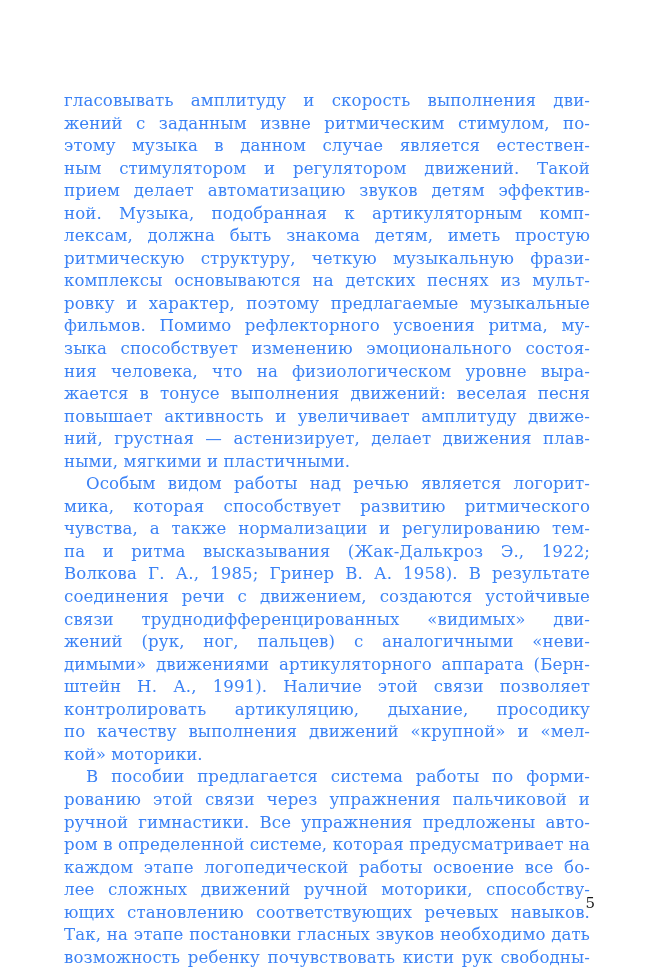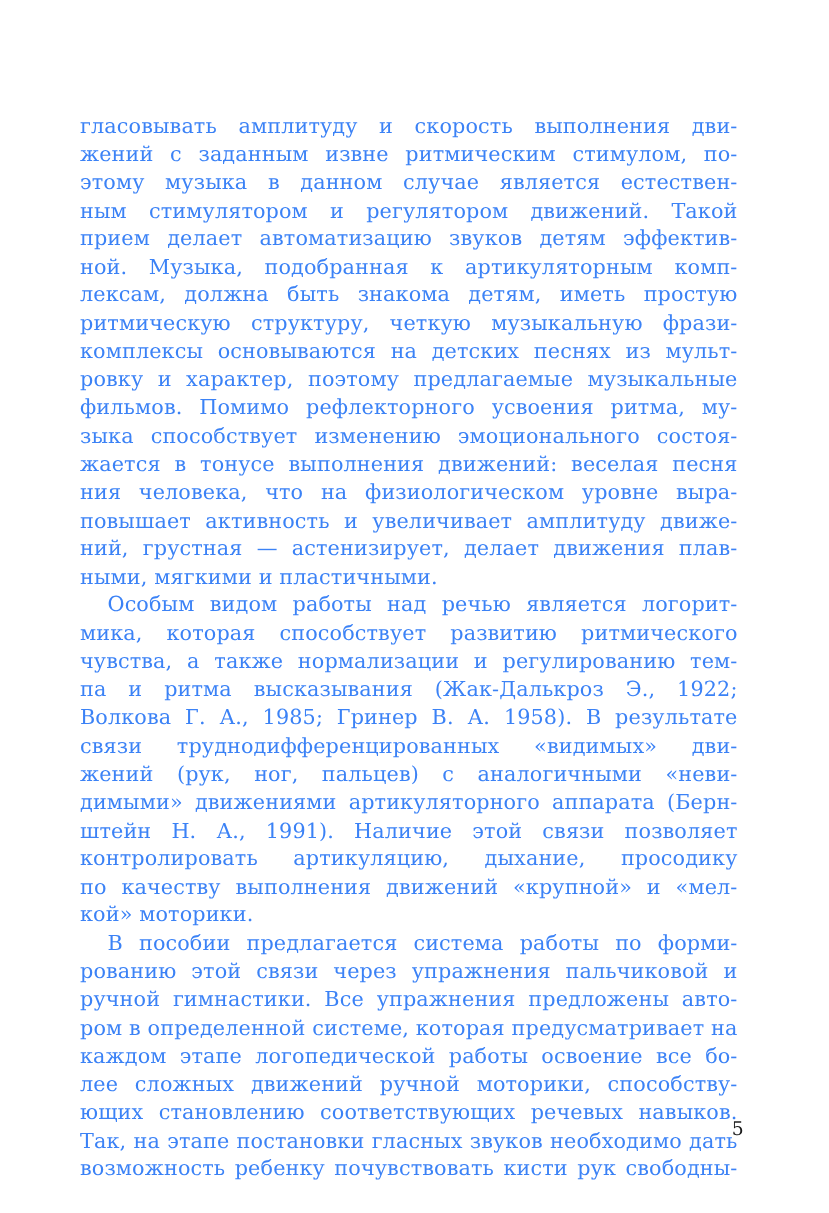--- a/index.html
+++ b/index.html
@@ -31,33 +31,34 @@
     <span class="line">этому музыка в данном случае является естествен-</span>
     <span class="line">ным стимулятором и регулятором движений. Такой</span>
     <span class="line">прием делает автоматизацию звуков детям эффектив-</span>
     <span class="line">ной. Музыка, подобранная к артикуляторным комп-</span>
     <span class="line">лексам, должна быть знакома детям, иметь простую</span>
     <span class="line">ритмическую структуру, четкую музыкальную фрази-</span>
     <span class="line">комплексы основываются на детских песнях из мульт-</span>
     <span class="line">ровку и характер, поэтому предлагаемые музыкальные</span>
     <span class="line">фильмов. Помимо рефлекторного усвоения ритма, му-</span>
     <span class="line">зыка способствует изменению эмоционального состоя-</span>
+    <span class="line">ния человека, что на физиологическом уровне выра-</span>
     <span class="line">жается в тонусе выполнения движений: веселая песня</span>
-    <span class="line">ния человека, что на физиологическом уровне выра-</span>
     <span class="line">повышает активность и увеличивает амплитуду движе-</span>
     <span class="line">ний, грустная — астенизирует, делает движения плав-</span>
     <span class="line last">ными, мягкими и пластичными.</span>
   </div>
 
   <div>
     <span class="line indent">Особым видом работы над речью является логорит-</span>
     <span class="line">мика, которая способствует развитию ритмического</span>
     <span class="line">чувства, а также нормализации и регулированию тем-</span>
     <span class="line">па и ритма высказывания (Жак-Далькроз Э., 1922;</span>
     <span class="line">Волкова Г. А., 1985; Гринер В. А. 1958). В результате</span>
+    <span class="line">соединения речи с движением, создаются устойчивые</span>
     <span class="line">связи труднодифференцированных «видимых» дви-</span>
     <span class="line">жений (рук, ног, пальцев) с аналогичными «неви-</span>
     <span class="line">димыми» движениями артикуляторного аппарата (Берн-</span>
     <span class="line">штейн Н. А., 1991). Наличие этой связи позволяет</span>
     <span class="line">контролировать артикуляцию, дыхание, просодику</span>
     <span class="line">по качеству выполнения движений «крупной» и «мел-</span>
     <span class="line last">кой» моторики.</span>
   </div>
 
   <div>

